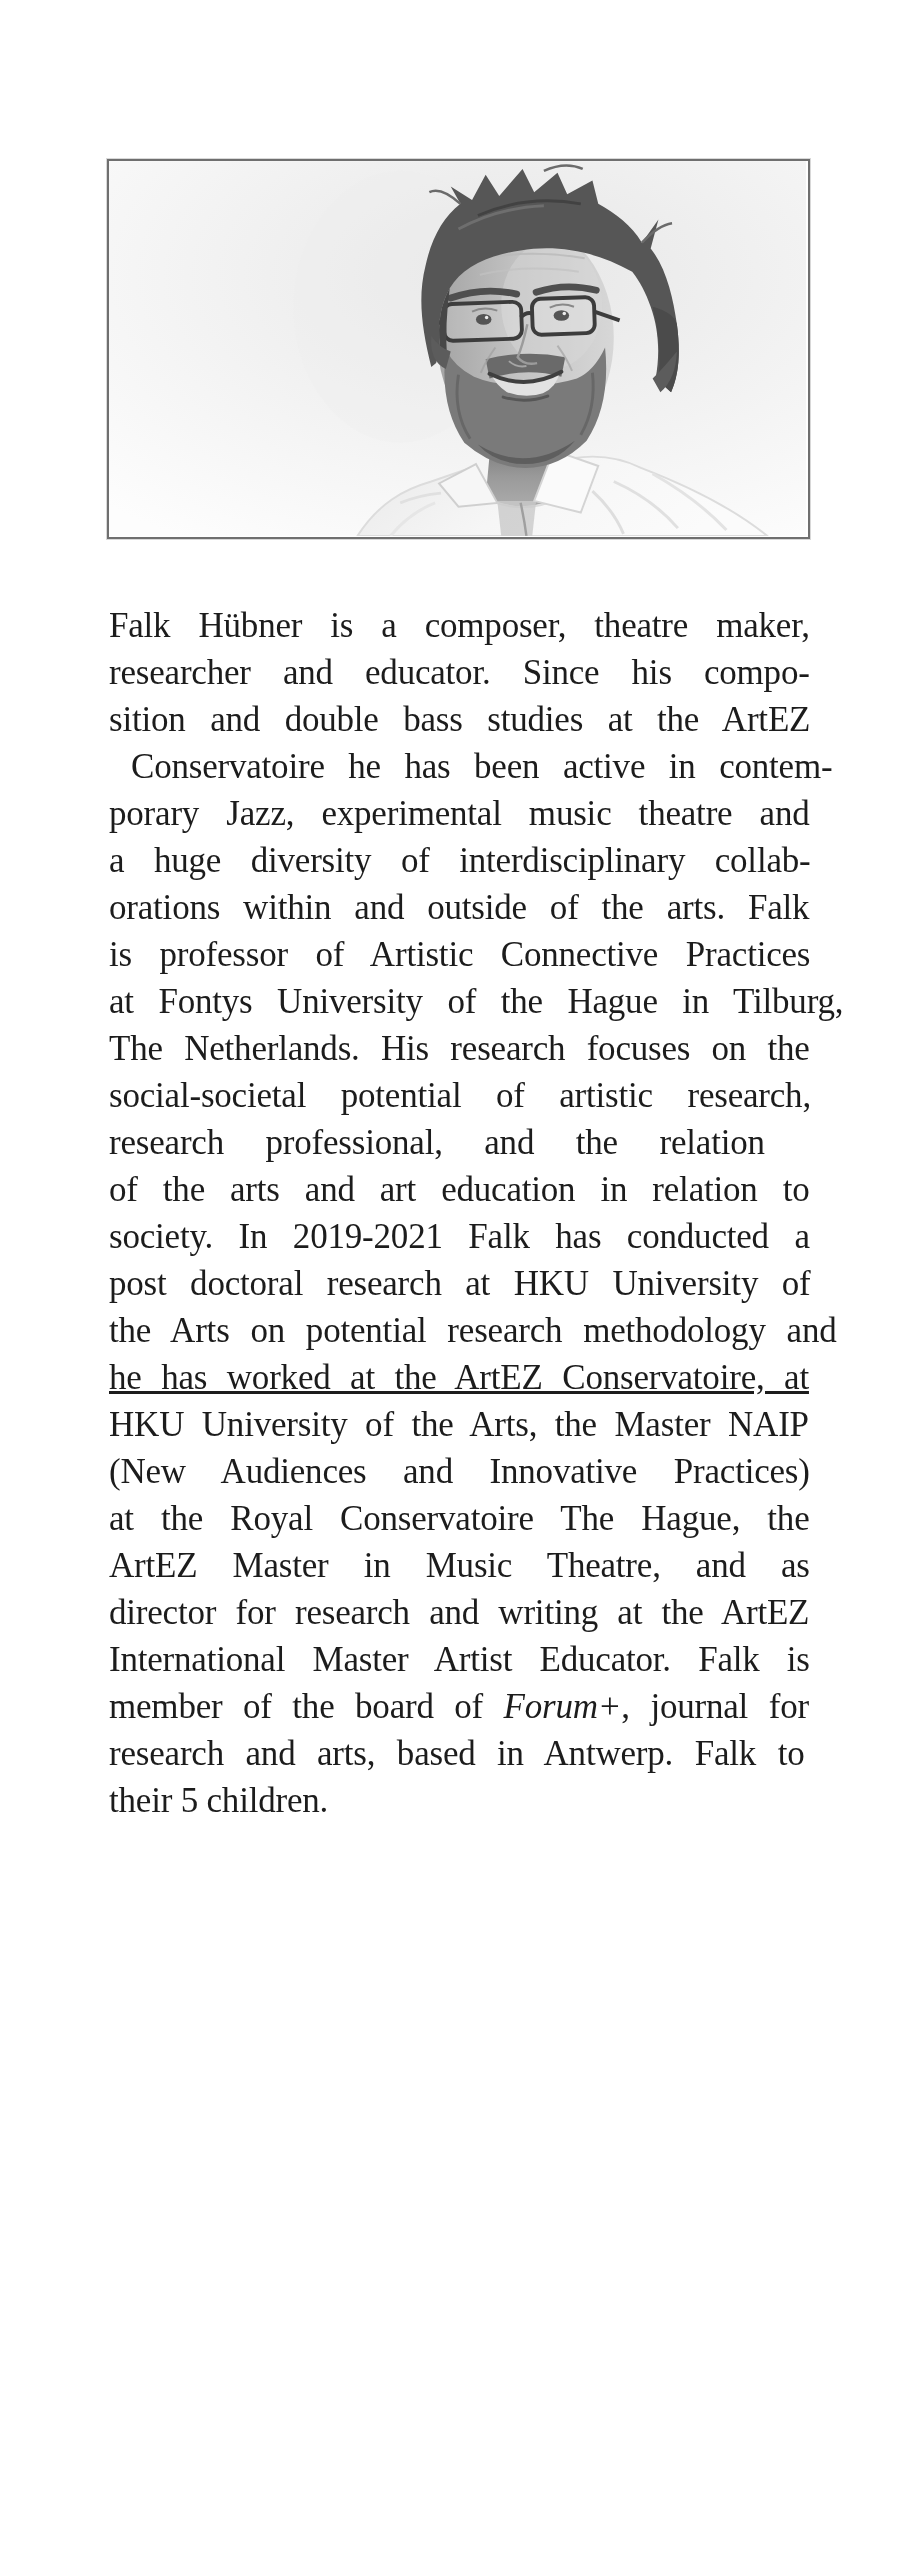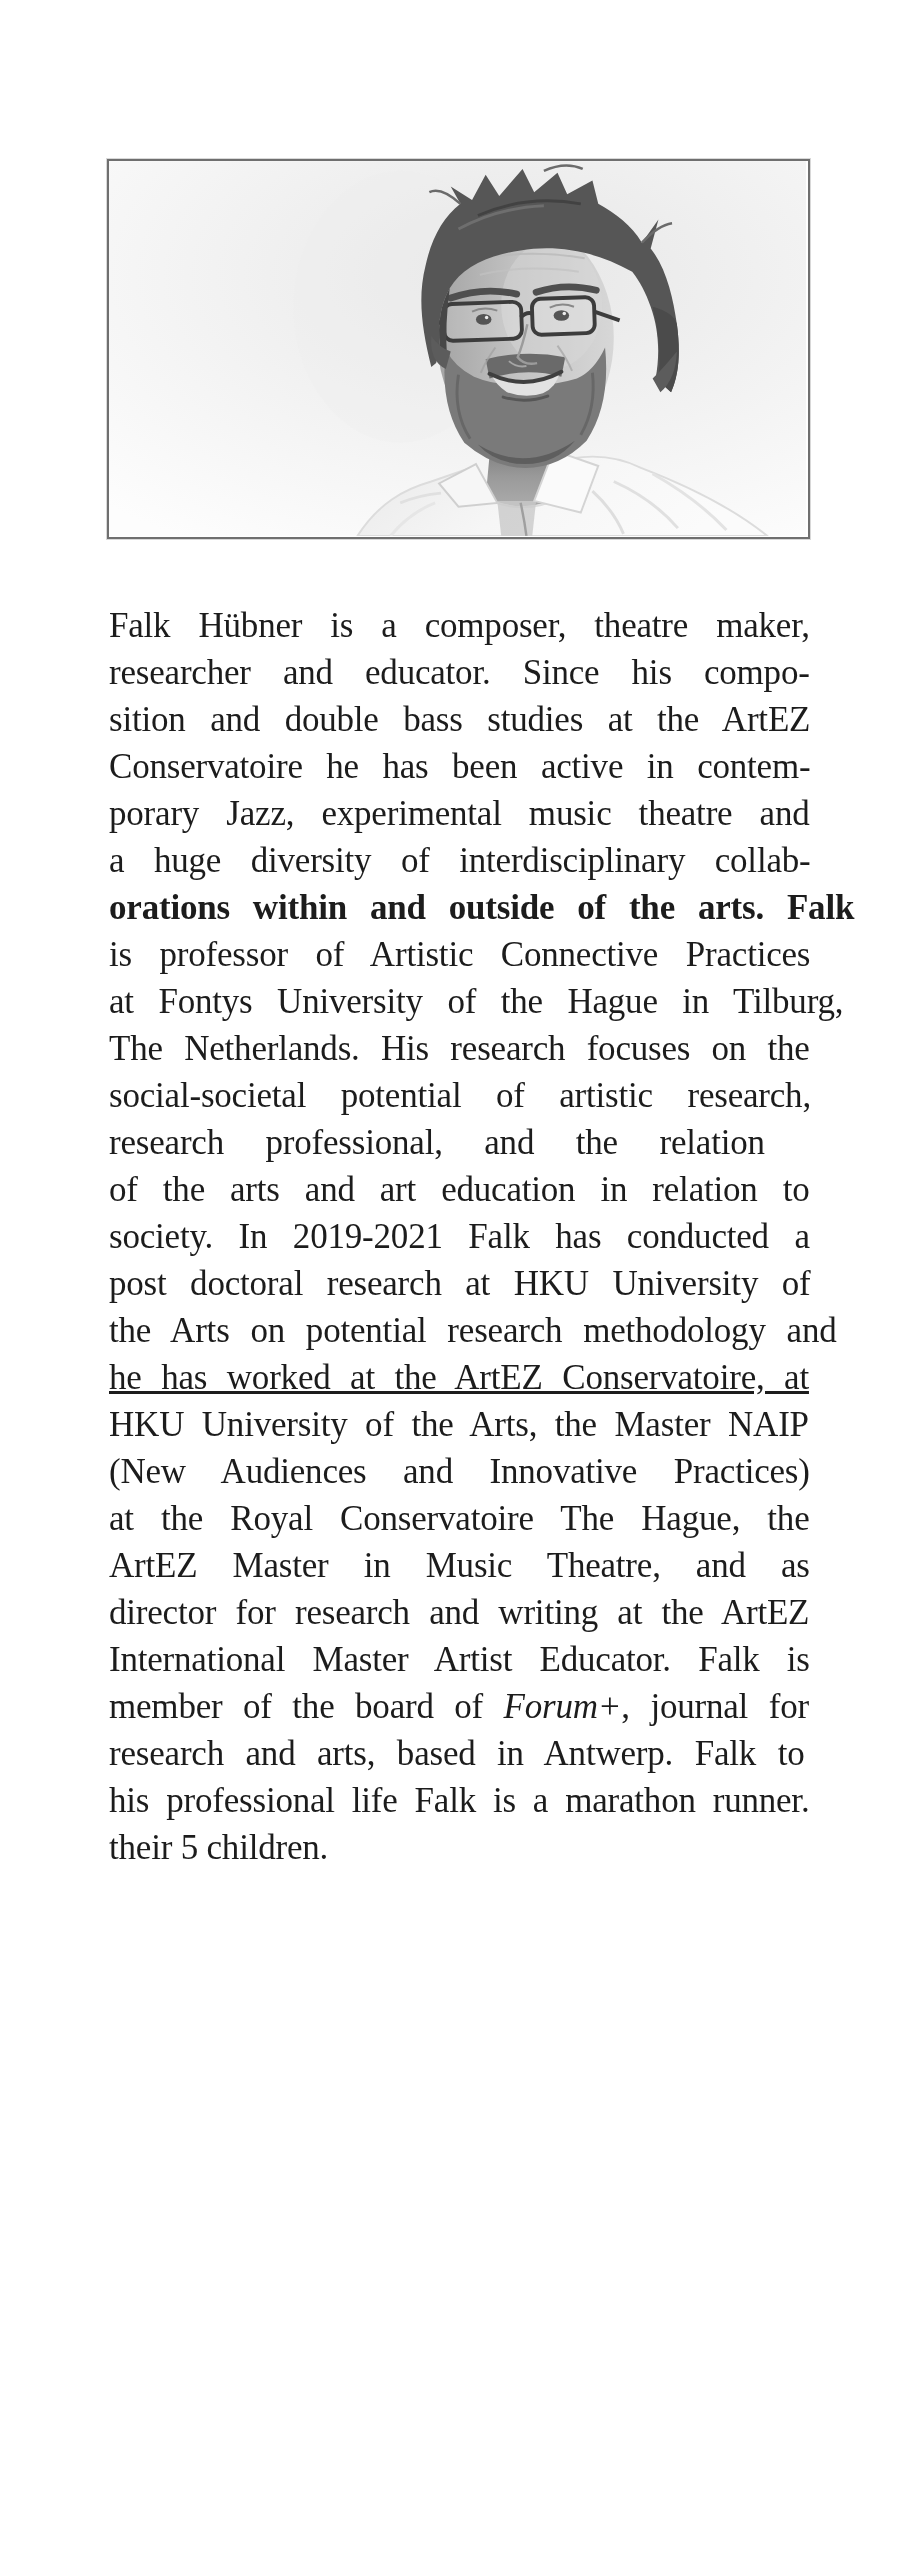--- a/index.html
+++ b/index.html
@@ -162,40 +162,39 @@
 
       <path d="M332 180 Q330 206 347 214 L352 196 Q340 192 332 180 Z" fill="#5c5c5c"></path>
       <path d="M585 196 Q584 224 568 238 L560 224 Q572 212 585 196 Z" fill="#5c5c5c"></path>
     </svg>
   </figure>
 
   <div class="bio">
       <div class="line"><span class="line-inner" style="word-spacing: 19.5px;"><span>Falk Hübner is a composer, theatre maker,</span></span></div>
       <div class="line"><span class="line-inner" style="word-spacing: 23.6px;"><span>researcher and educator. Since his compo-</span></span></div>
       <div class="line"><span class="line-inner" style="word-spacing: 16px;"><span>sition and double bass studies at the ArtEZ</span></span></div>
-      <div class="line"><span class="line-inner" style="word-spacing: 15px;"><span>Conservatoire he has been active in contem-</span></span></div>
+      <div class="line"><span class="line-inner" style="word-spacing: 15px; margin-left: 22px;"><span>Conservatoire he has been active in contem-</span></span></div>
       <div class="line"><span class="line-inner" style="word-spacing: 18.6px;"><span>porary Jazz, experimental music theatre and</span></span></div>
       <div class="line"><span class="line-inner" style="word-spacing: 21px;"><span>a huge diversity of interdisciplinary collab-</span></span></div>
-      <div class="line"><span class="line-inner" style="word-spacing: 14.4px; font-weight: bold;"><span>orations within and outside of the arts. Falk</span></span></div>
+      <div class="line"><span class="line-inner" style="word-spacing: 14.4px;"><span>orations within and outside of the arts. Falk</span></span></div>
       <div class="line"><span class="line-inner" style="word-spacing: 19px;"><span>is professor of Artistic Connective Practices</span></span></div>
       <div class="line"><span class="line-inner" style="word-spacing: 16px;"><span>at Fontys University of the Hague in Tilburg,</span></span></div>
       <div class="line"><span class="line-inner" style="word-spacing: 12.8px;"><span>The Netherlands. His research focuses on the</span></span></div>
       <div class="line"><span class="line-inner" style="word-spacing: 26px;"><span>social-societal potential of artistic research,</span></span></div>
       <div class="line"><span class="line-inner" style="word-spacing: 33px;"><span>research professional, and the relation</span></span></div>
       <div class="line"><span class="line-inner" style="word-spacing: 16.5px;"><span>of the arts and art education in relation to</span></span></div>
       <div class="line"><span class="line-inner" style="word-spacing: 17px;"><span>society. In 2019-2021 Falk has conducted a</span></span></div>
       <div class="line"><span class="line-inner" style="word-spacing: 15px;"><span>post doctoral research at HKU University of</span></span></div>
       <div class="line"><span class="line-inner" style="word-spacing: 12.3px;"><span>the Arts on potential research methodology and</span></span></div>
       <div class="line"><span class="line-inner" style="word-spacing: 11px; text-decoration: underline;"><span>he has worked at the ArtEZ Conservatoire, at</span></span></div>
       <div class="line"><span class="line-inner" style="word-spacing: 9px;"><span>HKU University of the Arts, the Master NAIP</span></span></div>
       <div class="line"><span class="line-inner" style="word-spacing: 28px;"><span>(New Audiences and Innovative Practices)</span></span></div>
       <div class="line"><span class="line-inner" style="word-spacing: 18.6px;"><span>at the Royal Conservatoire The Hague, the</span></span></div>
       <div class="line"><span class="line-inner" style="word-spacing: 26.6px;"><span>ArtEZ Master in Music Theatre, and as</span></span></div>
       <div class="line"><span class="line-inner" style="word-spacing: 10.7px;"><span>director for research and writing at the ArtEZ</span></span></div>
       <div class="line"><span class="line-inner" style="word-spacing: 18.7px;"><span>International Master Artist Educator. Falk is</span></span></div>
       <div class="line"><span class="line-inner" style="word-spacing: 12px;"><span>member of the board of </span><span class="it">Forum+</span><span>, journal for</span></span></div>
       <div class="line"><span class="line-inner" style="word-spacing: 13px;"><span>research and arts, based in Antwerp. Falk to</span></span></div>
-      <div class="line"><span class="line-inner" style="word-spacing: 8.4px;"><span>his professional life Falk is a marathon runner.</span></span></div>
       <div class="line"><span class="line-inner"><span>their 5 children.</span></span></div>
     </div>
 
 </div>
 
 
 </body></html>

